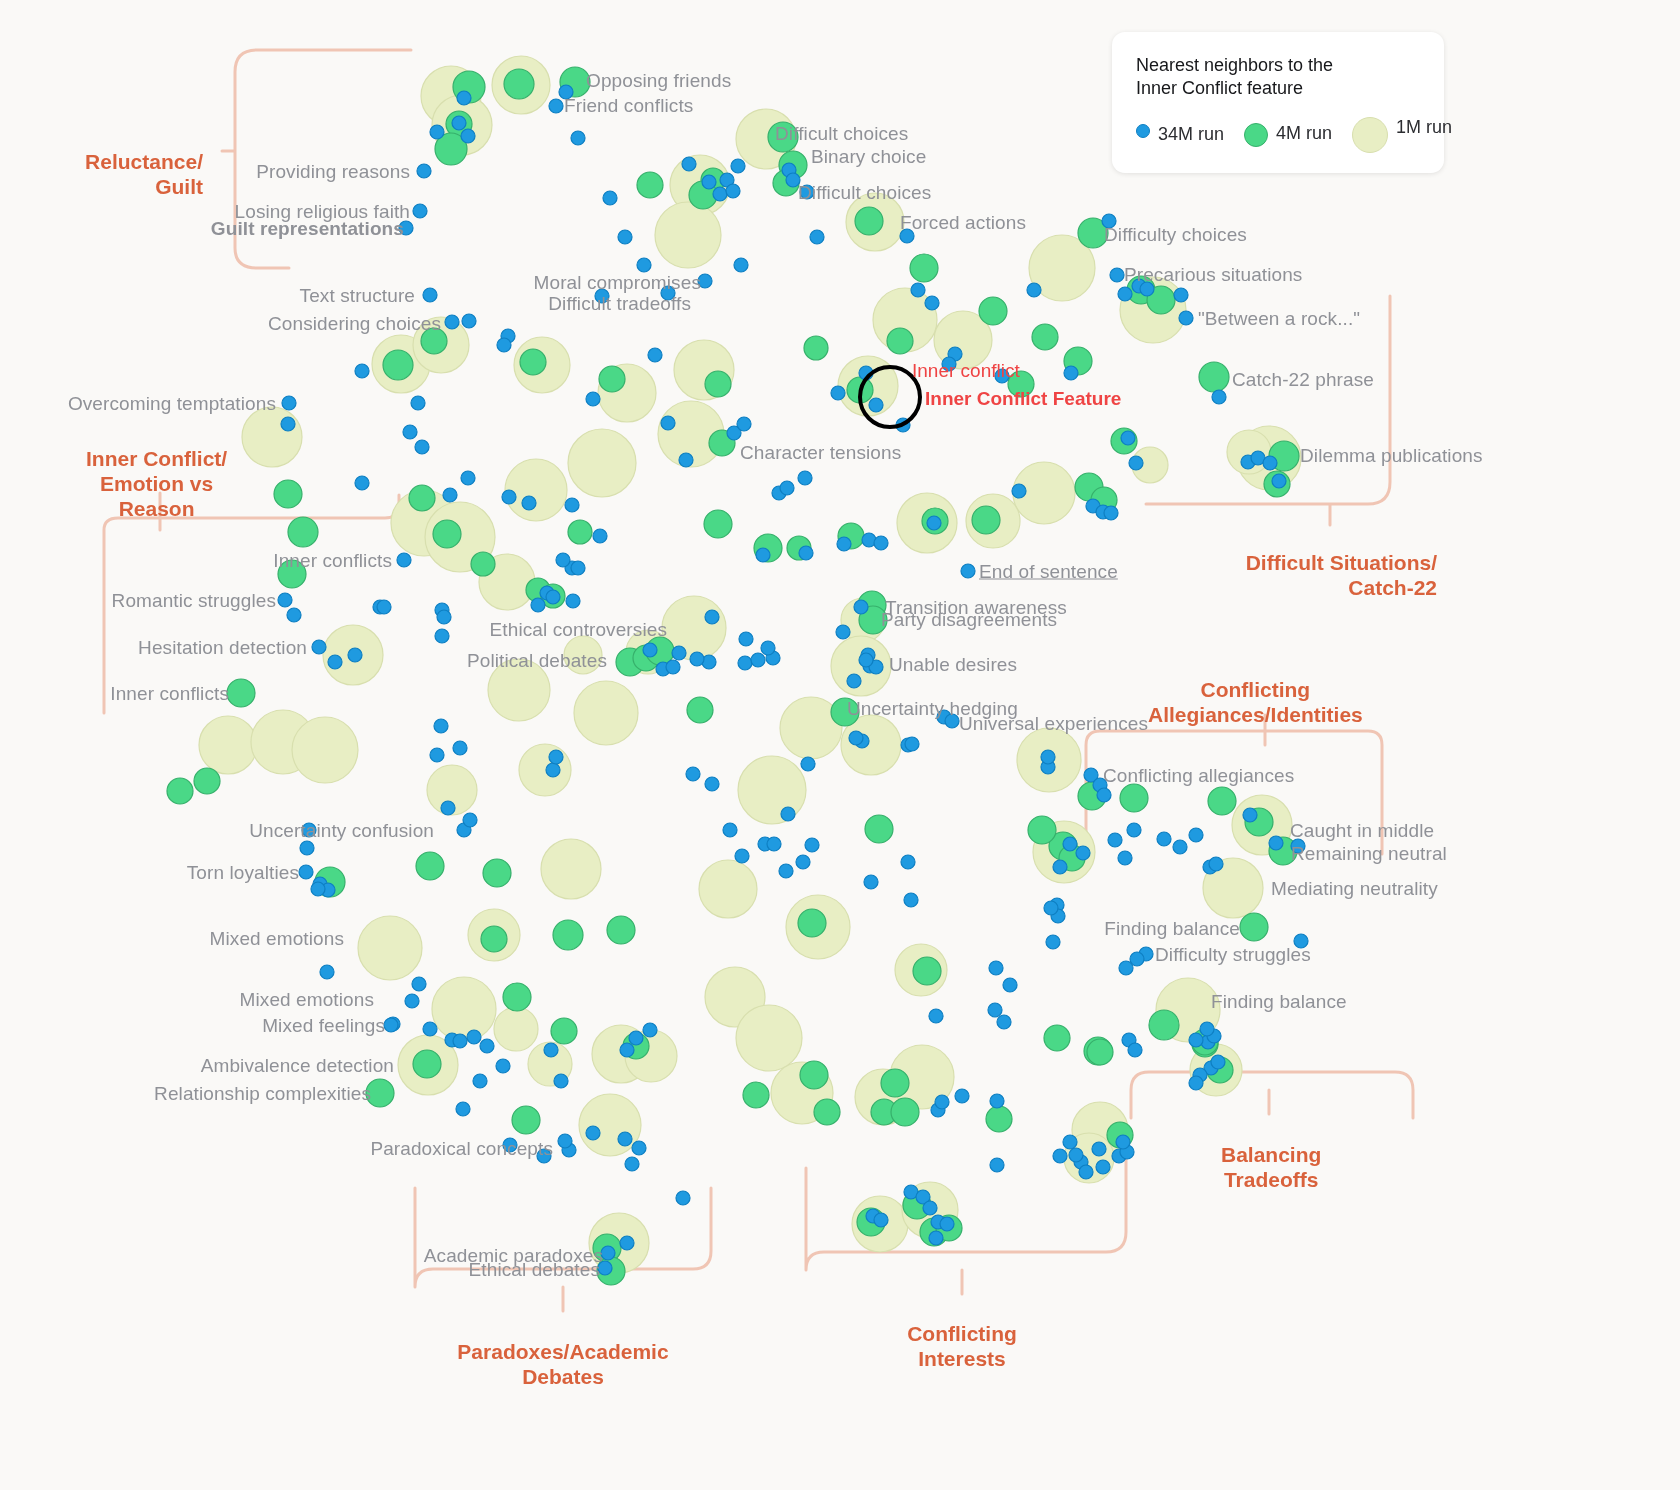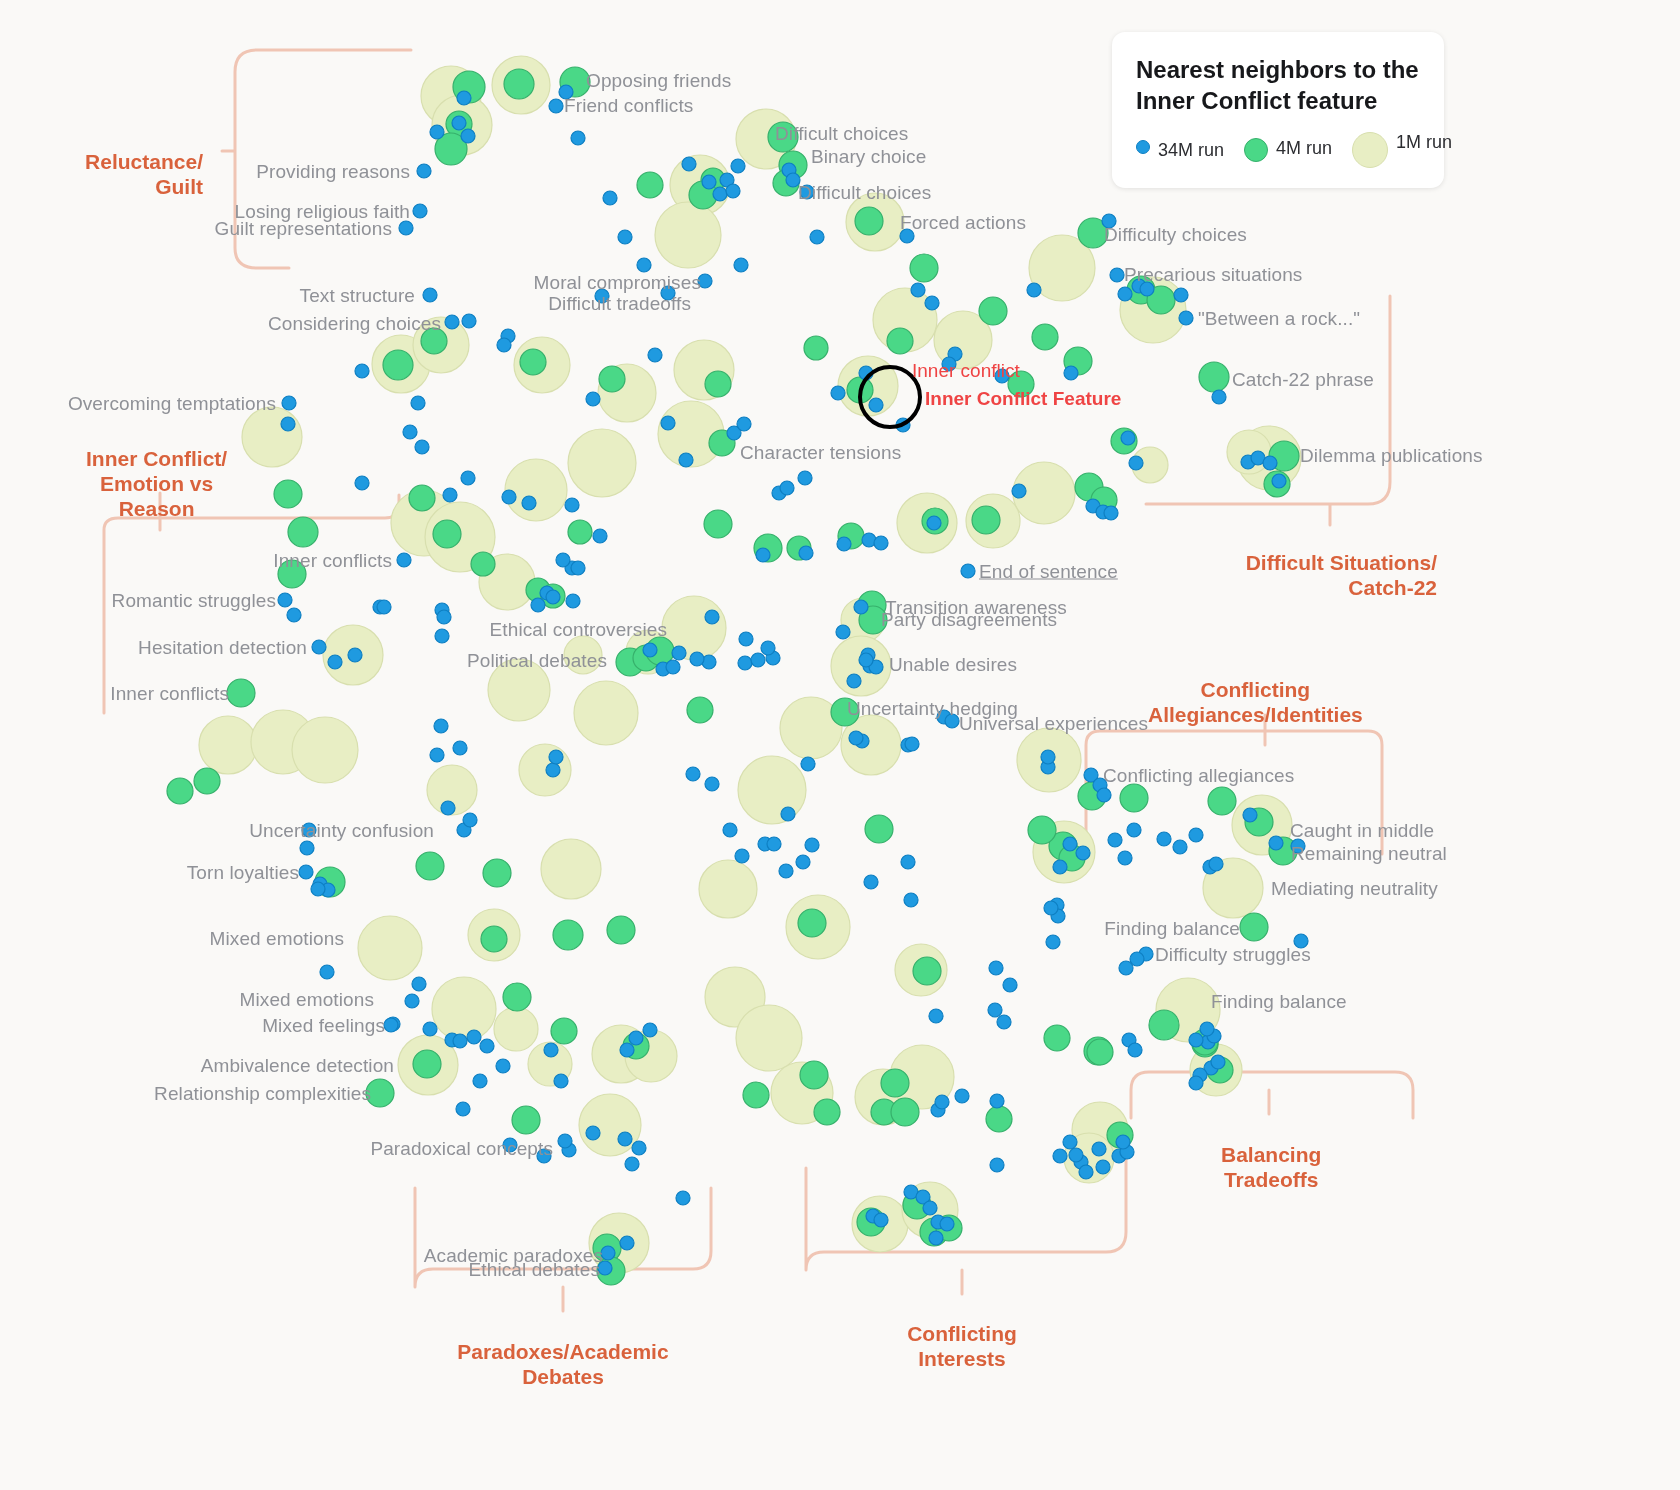--- a/index.html
+++ b/index.html
@@ -66,22 +66,22 @@
     left: 1112px;
     top: 32px;
     width: 332px;
     background: #ffffff;
     border-radius: 13px;
     box-shadow: 0 1px 5px rgba(0,0,0,0.10);
     padding: 22px 24px 20px 24px;
     box-sizing: border-box;
   }
   #legend .lg-title {
-    font-size: 24px;
-    font-weight: bold;
+    font-size: 18px;
+    font-weight: normal;
     color: #17181b;
     line-height: 1.3;
     white-space: pre-line;
     margin-bottom: 16px;
   }
   #legend .lg-items {
     display: flex;
     align-items: center;
     gap: 20px;
   }
@@ -560,21 +560,21 @@
           <circle cx="1099" cy="1149" r="7" fill="#1f9ae0" stroke="#0e7fc2" stroke-width="1.2"></circle>
           <circle cx="1123" cy="1142" r="7" fill="#1f9ae0" stroke="#0e7fc2" stroke-width="1.2"></circle>
         </g>
         <circle cx="890" cy="397" r="30" fill="none" stroke="#000000" stroke-width="4"></circle>
       </svg>
     <div id="plabels">
         <div class="plabel l" style="left: 586px; top: 80px;">Opposing friends</div>
         <div class="plabel l" style="left: 564px; top: 105px;">Friend conflicts</div>
         <div class="plabel r" style="left: 410px; top: 171px;">Providing reasons</div>
         <div class="plabel r" style="left: 410px; top: 211px;">Losing religious faith</div>
-        <div class="plabel r" style="left: 392px; top: 228px;">Guilt representations</div>
+        <div class="plabel r" style="left: 404px; top: 228px; font-weight: bold;">Guilt representations</div>
         <div class="plabel l" style="left: 775px; top: 133px;">Difficult choices</div>
         <div class="plabel l" style="left: 811px; top: 156px;">Binary choice</div>
         <div class="plabel l" style="left: 798px; top: 192px;">Difficult choices</div>
         <div class="plabel l" style="left: 900px; top: 222px;">Forced actions</div>
         <div class="plabel l" style="left: 1104px; top: 234px;">Difficulty choices</div>
         <div class="plabel l" style="left: 1124px; top: 274px;">Precarious situations</div>
         <div class="plabel l" style="left: 1198px; top: 318px;">"Between a rock..."</div>
         <div class="plabel l" style="left: 1232px; top: 379px;">Catch-22 phrase</div>
         <div class="plabel l" style="left: 1300px; top: 455px;">Dilemma publications</div>
         <div class="plabel r" style="left: 701px; top: 282px;">Moral compromises</div>

